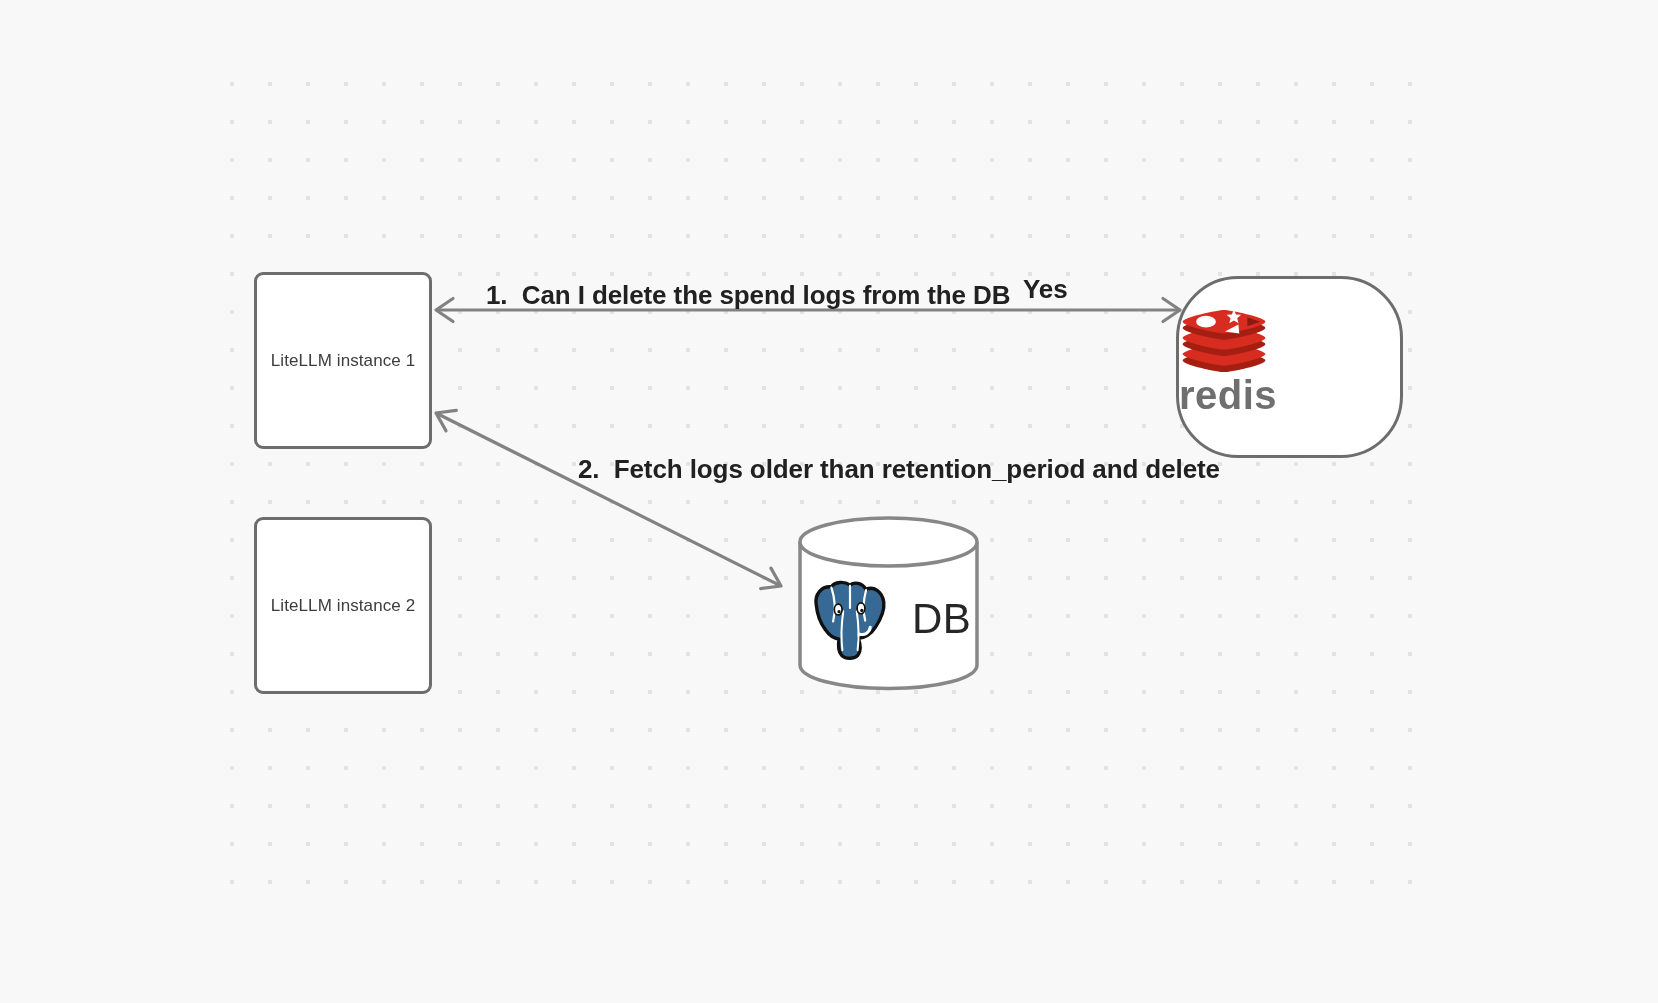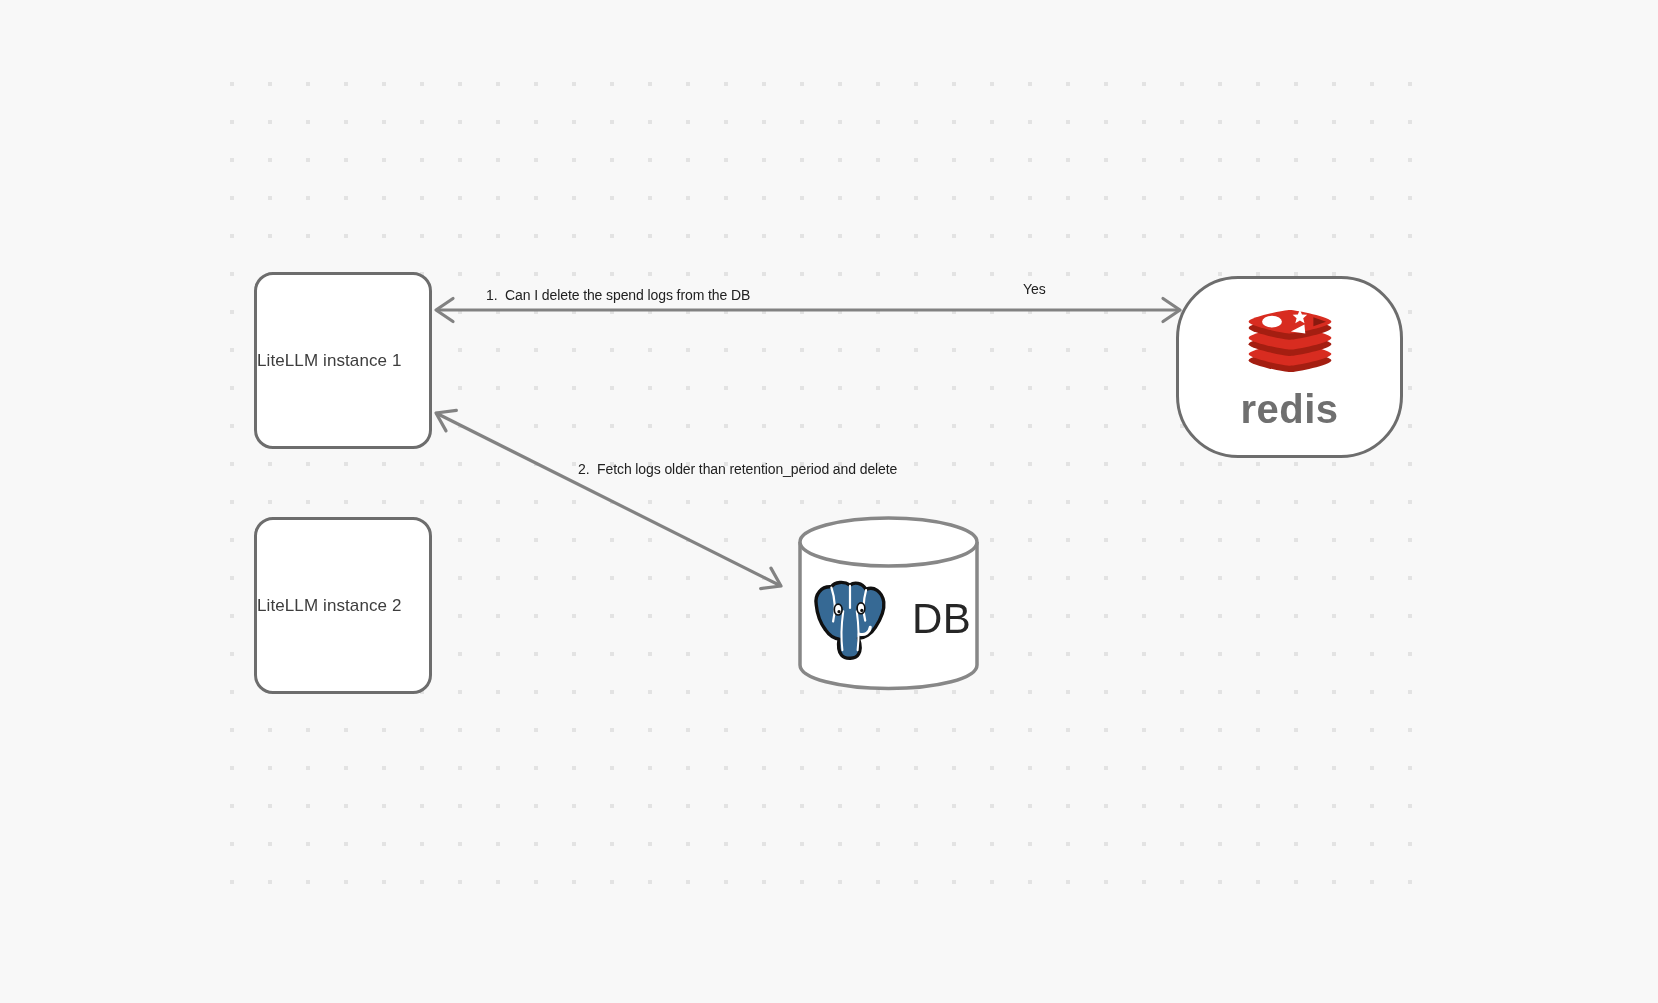--- a/index.html
+++ b/index.html
@@ -8,32 +8,32 @@
     font-family:"Liberation Sans",sans-serif;
   }
   .dots{
     position:absolute;left:213px;top:65px;width:1216px;height:836px;
     background-image:radial-gradient(circle at 19px 19px,#e3e3e3 2.4px,rgba(0,0,0,0) 2.5px);
     background-size:38px 38px;
   }
   .overlay{position:absolute;left:0;top:0;z-index:2;}
   .inst-box{
     position:absolute;left:254px;width:178px;height:177px;box-sizing:border-box;
-    background:#ffffff;border:3.5px solid #6d6d6d;border-radius:19px;
-    display:flex;align-items:center;z-index:3;
+    background:#ffffff;border:3.5px solid #6d6d6d;border-radius:9px;
+    display:flex;align-items:center;justify-content:center;z-index:3;
   }
   .inst-label{font-size:17px;color:#3d3d3d;letter-spacing:0.1px;}
   .edge-label{
-    position:absolute;z-index:4;font-size:14px;font-weight:400;color:#212121;
+    position:absolute;z-index:4;font-size:26px;font-weight:700;color:#212121;
     letter-spacing:-0.1px;white-space:pre;line-height:24px;
   }
   .redis-node{
     position:absolute;left:1176px;top:276px;width:227px;height:182px;box-sizing:border-box;
     background:#ffffff;border:3.5px solid #6d6d6d;border-radius:62px;z-index:3;
-    display:flex;flex-direction:column;align-items:center;gap:14px;
+    display:flex;flex-direction:column;
   }
   .redis-logo{margin-top:31px;}
   .redis-word{
     font-size:40px;font-weight:600;color:#6f6f6f;letter-spacing:0.5px;
     line-height:42px;margin-top:1px;
   }
   .db-content{position:absolute;left:812px;top:580px;z-index:4;display:flex;align-items:flex-start;}
   .db-text{
     position:absolute;left:72px;top:18px;font-size:42px;font-weight:500;
     color:#262626;letter-spacing:0.5px;line-height:42px;margin-left:28px;

